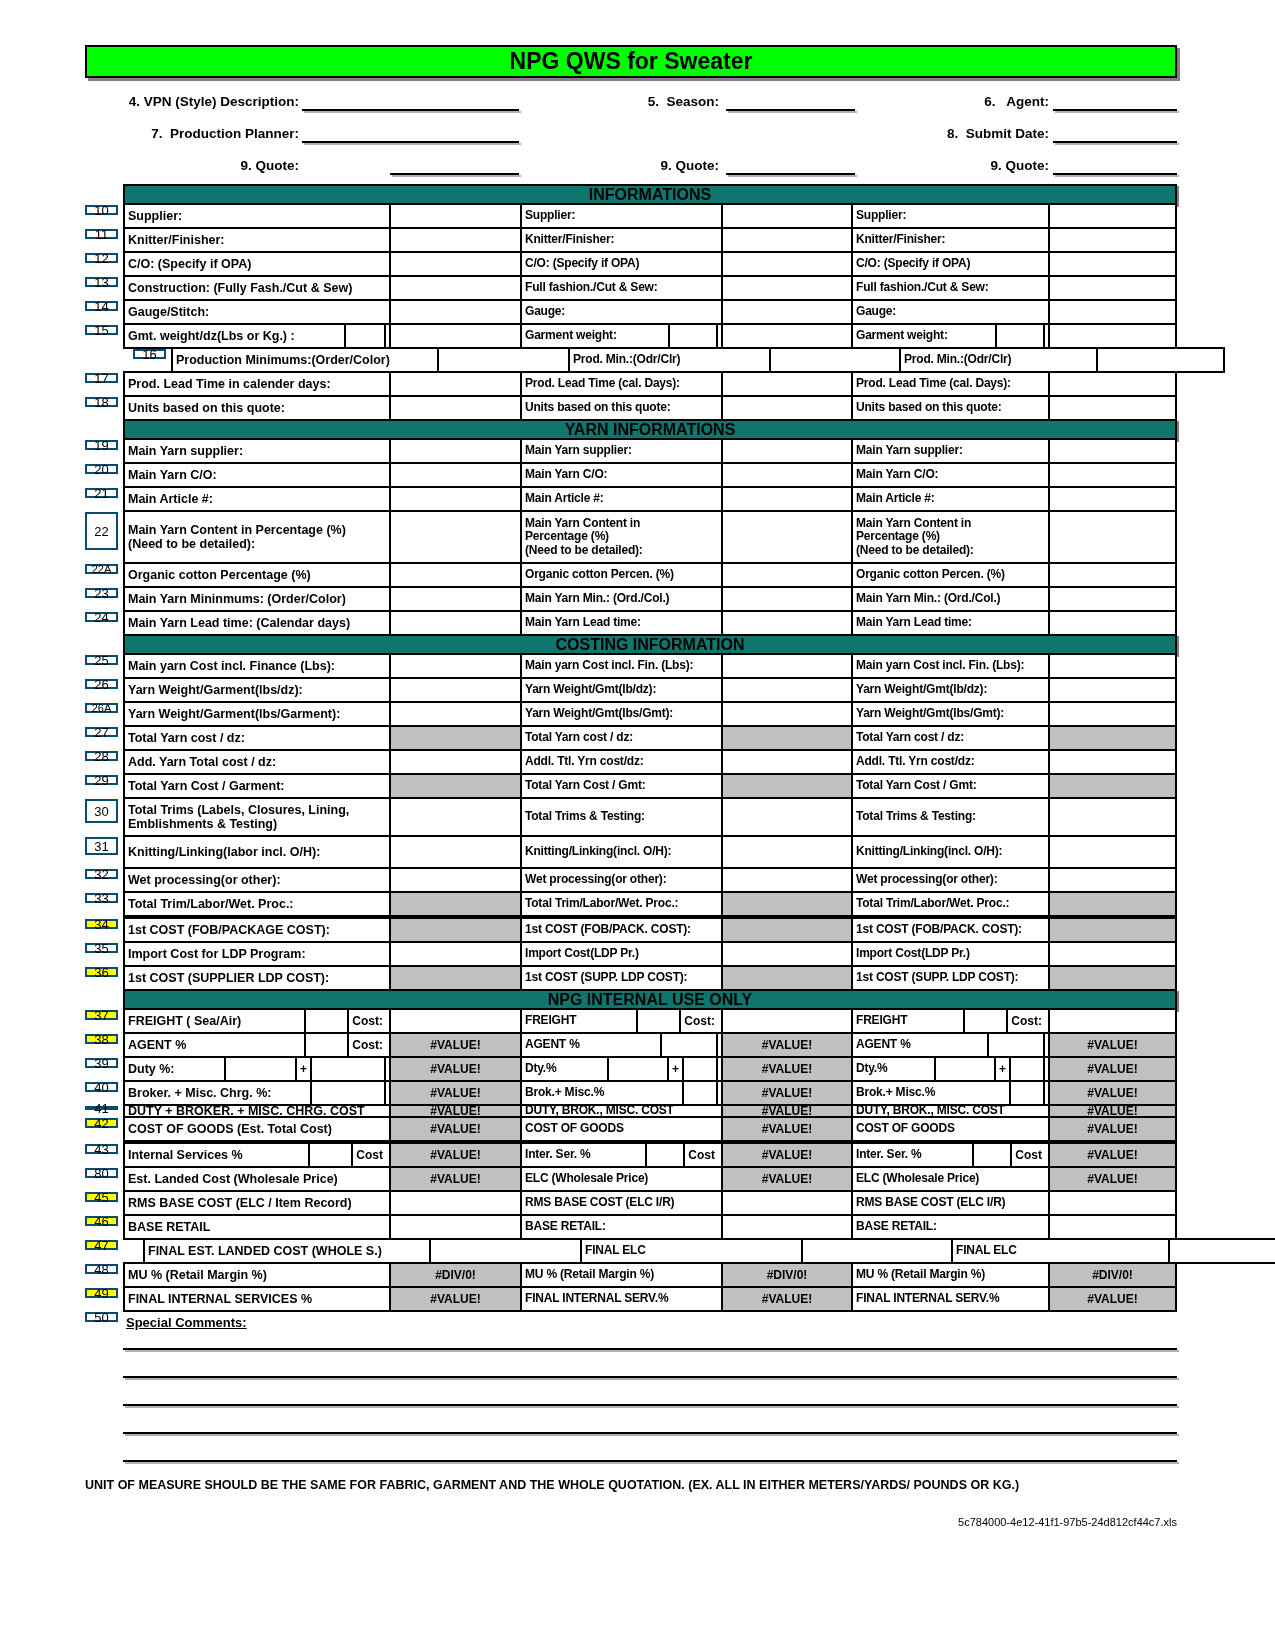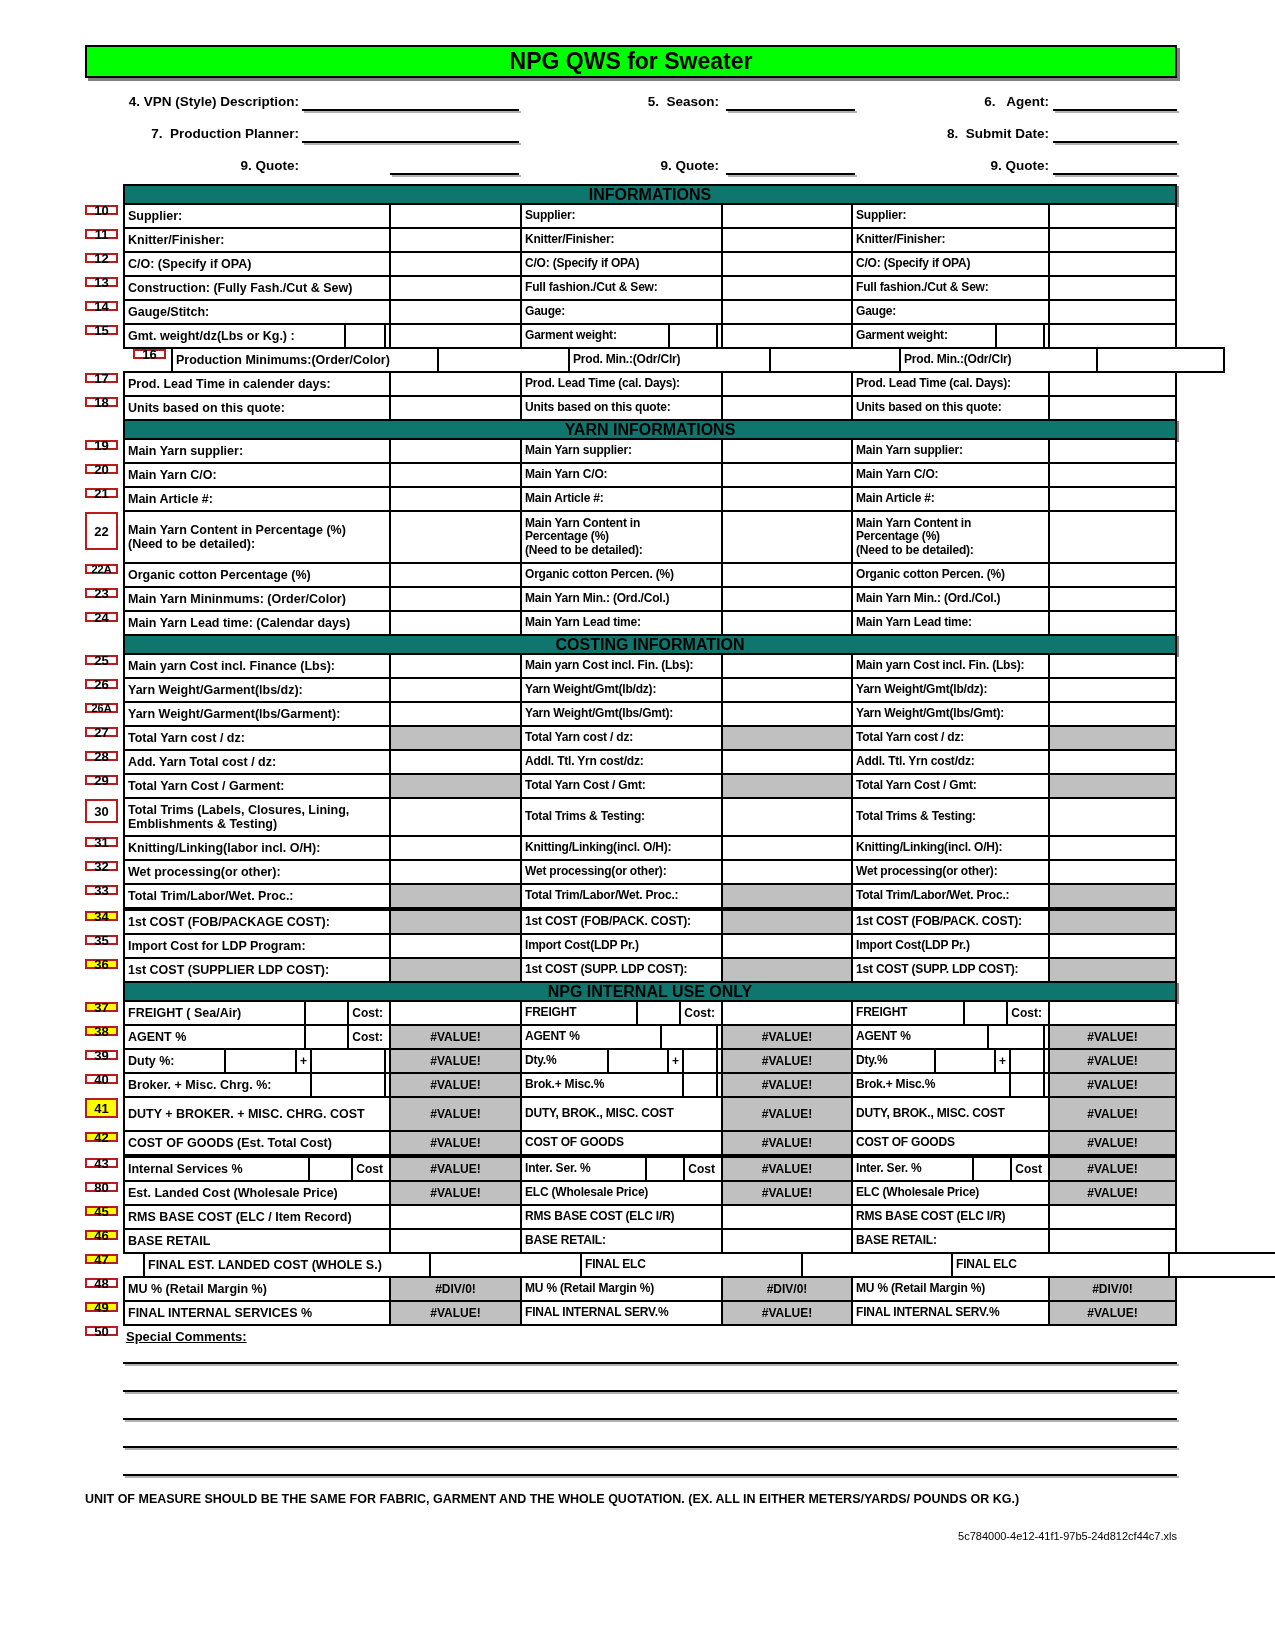--- a/index.html
+++ b/index.html
@@ -24,22 +24,22 @@
   .ln-As{left:305px;width:129px;}
   .ln-B{left:641px;width:129px;}
   .ln-C{left:968px;width:124px;}
 
   
   #tbl{margin-top:4px;}
   .trow{display:flex;align-items:stretch;}
   .trow + .trow{margin-top:-2px;}
   .trow.sep{margin-top:0;}
   .numspace{width:38px;flex:none;}
-  .numcell{width:33px;flex:none;margin:2px 5px 14px 0;border:2px solid #b91c1c;background:#fff;
-    display:flex;align-items:center;justify-content:center;font-weight:bold;font-size:13px;box-sizing:border-box;}
+  .numcell{width:33px;flex:none;margin:2px 5px 14px 0;border:2px solid #0c4a6e;background:#fff;
+    display:flex;align-items:center;justify-content:center;font-weight:normal;font-size:13px;box-sizing:border-box;}
   .numcell.hl{background:#FFFF00;}
   .numcell.sm{font-size:11px;}
   .cell{border:2px solid #000;border-right:none;box-sizing:border-box;background:#fff;
     display:flex;align-items:center;flex:none;}
   .cell.last{border-right:2px solid #000;}
   .lblcell{padding:0 3px;}
   .Lw{width:266px;}.Lv{width:131px;}.Mw{width:201px;}.Mv{width:130px;}.Rw{width:197px;}.Rv{width:129px;}
   .lbltxt{flex:1;font-weight:bold;font-size:12.5px;line-height:1.12;white-space:pre-line;}
   .Mw .lbltxt,.Rw .lbltxt{font-size:12px;letter-spacing:-0.2px;}
   .lbltxt.ul{text-decoration:underline;font-size:13px;}
@@ -447,21 +447,21 @@
         <div class="cell val Lv"></div>
         <div class="cell lblcell Mw">
           <span class="lbltxt">Total Trims &amp; Testing:</span>
         </div>
         <div class="cell val Mv"></div>
         <div class="cell lblcell Rw">
           <span class="lbltxt">Total Trims &amp; Testing:</span>
         </div>
         <div class="cell val Rv last"></div>
       </div>
-      <div class="trow" style="height: 26px;">
+      <div class="trow" style="height: 34px;">
         <div class="numcell">31</div>
         <div class="cell lblcell Lw">
           <span class="lbltxt">Knitting/Linking(labor incl. O/H):</span>
         </div>
         <div class="cell val Lv"></div>
         <div class="cell lblcell Mw">
           <span class="lbltxt">Knitting/Linking(incl. O/H):</span>
         </div>
         <div class="cell val Mv"></div>
         <div class="cell lblcell Rw">
@@ -641,21 +641,21 @@
           <span>#VALUE!</span>
         </div>
         <div class="cell lblcell Rw">
           <span class="lbltxt">Brok.+ Misc.%</span>
           <div class="prebox" style="width: 36px;"></div>
         </div>
         <div class="cell val Rv gray last">
           <span>#VALUE!</span>
         </div>
       </div>
-      <div class="trow" style="height: 36px;">
+      <div class="trow" style="height: 14px;">
         <div class="numcell hl">41</div>
         <div class="cell lblcell Lw">
           <span class="lbltxt">DUTY + BROKER. + MISC. CHRG. COST</span>
         </div>
         <div class="cell val Lv gray">
           <span>#VALUE!</span>
         </div>
         <div class="cell lblcell Mw">
           <span class="lbltxt">DUTY, BROK., MISC. COST</span>
         </div>

